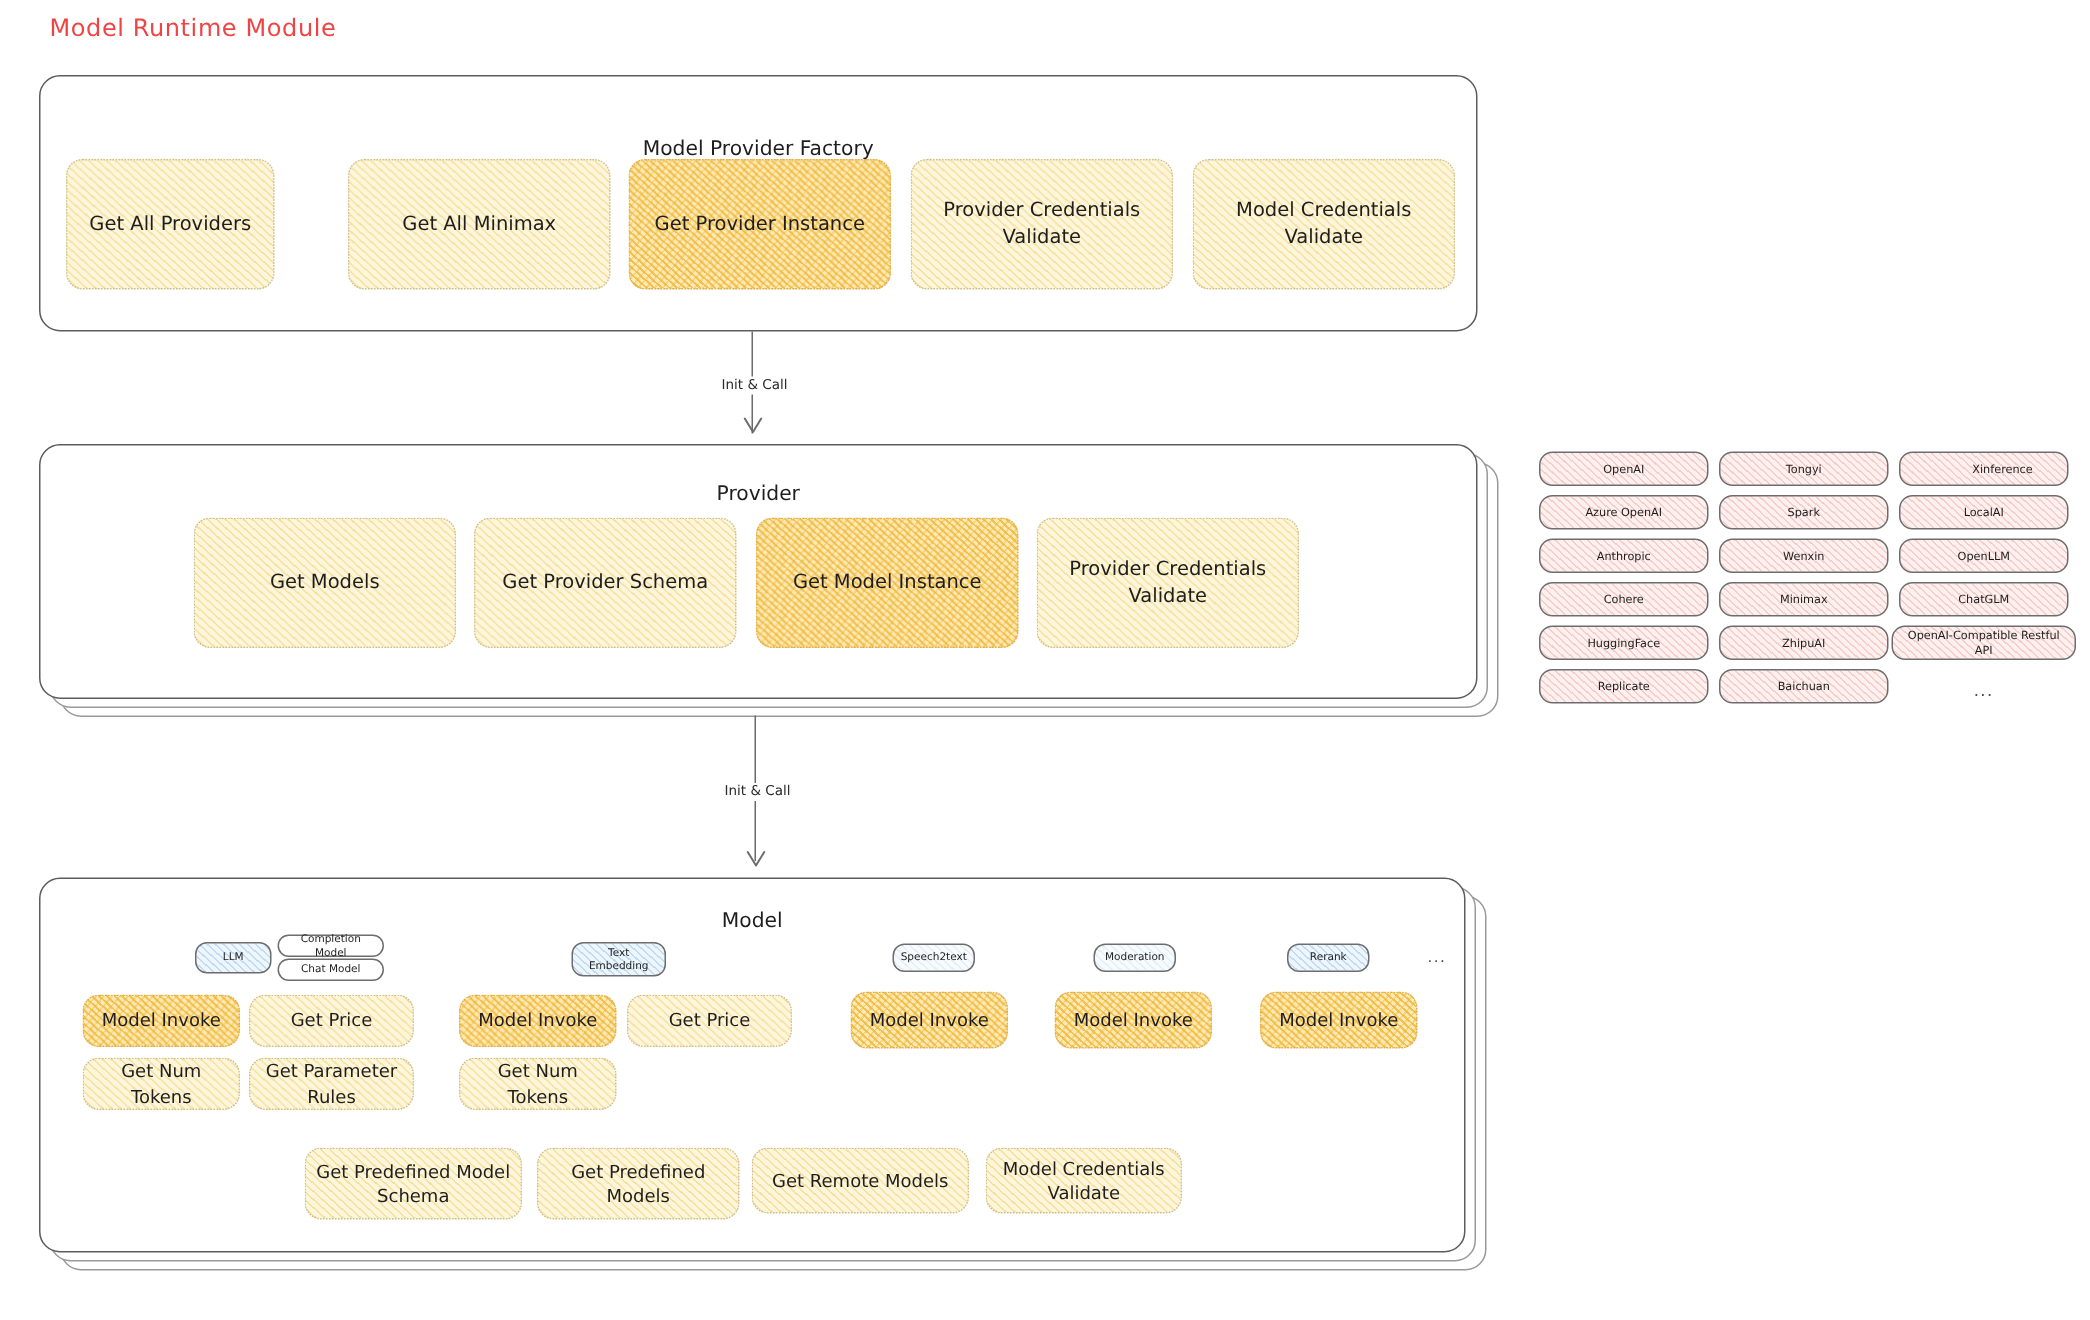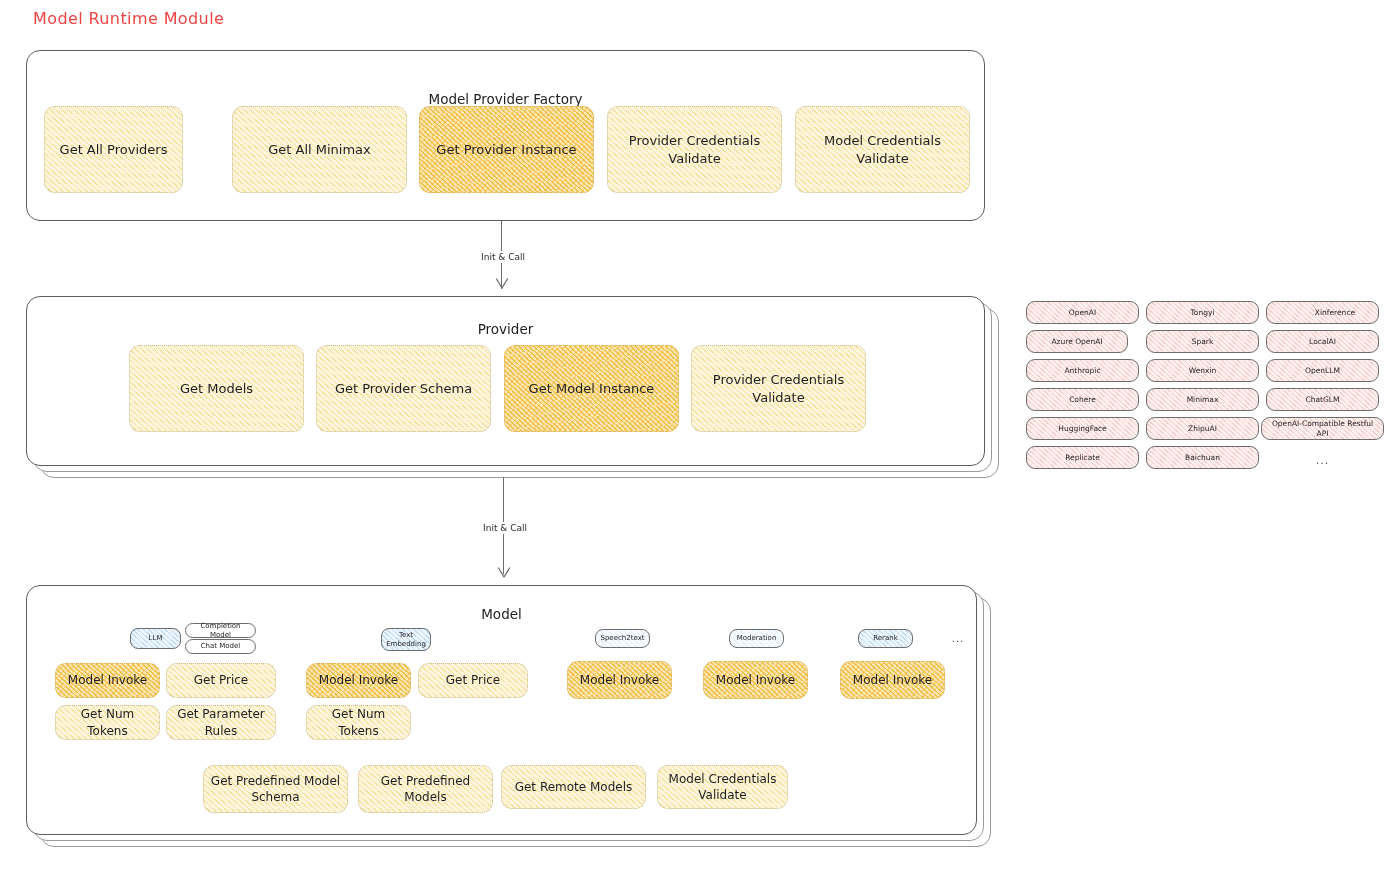--- a/index.html
+++ b/index.html
@@ -218,21 +218,21 @@
   <div class="abs node fill-strong node-text-13" style="left:504px; top:345px; width:175px; height:87px;">
     <span>Get Model Instance</span>
   </div>
   <div class="abs node fill-light node-text-13" style="left:691px; top:345px; width:175px; height:87px;">
     <span>Provider Credentials Validate</span>
   </div>
 
   <div class="abs chip fill-pink" style="left:1026px; top:301px; width:113px; height:23px;">
     <span>OpenAI</span>
     </div>
-  <div class="abs chip fill-pink" style="left:1026px; top:330px; width:102px; height:23px;">
+  <div class="abs chip fill-pink" style="left:1026px; top:330px; width:113px; height:23px;">
     <span>Azure OpenAI</span>
     </div>
   <div class="abs chip fill-pink" style="left:1026px; top:359px; width:113px; height:23px;">
     <span>Anthropic</span>
     </div>
   <div class="abs chip fill-pink" style="left:1026px; top:388px; width:113px; height:23px;">
     <span>Cohere</span>
     </div>
   <div class="abs chip fill-pink" style="left:1026px; top:417px; width:113px; height:23px;">
     <span>HuggingFace</span>
@@ -305,21 +305,21 @@
   <div class="abs node fill-light node-text-12" style="left:166px; top:663px; width:110px; height:35px;">
     <span>Get Price</span>
     </div>
   <div class="abs node fill-light node-text-12" style="left:55px; top:705px; width:105px; height:35px;">
     <span>Get Num Tokens</span>
     </div>
   <div class="abs node fill-light node-text-12" style="left:166px; top:705px; width:110px; height:35px;">
     <span>Get Parameter Rules</span>
     </div>
 
-  <div class="abs badge fill-blue" style="left:381px; top:628px; width:50px; height:23px;">
+  <div class="abs badge fill-blue" style="left:381px; top:628px; width:63px; height:23px;">
     <span>Text Embedding</span>
     </div>
 
   <div class="abs node fill-strong node-text-12" style="left:306px; top:663px; width:105px; height:35px;">
     <span>Model Invoke</span>
     </div>
   <div class="abs node fill-light node-text-12" style="left:418px; top:663px; width:110px; height:35px;">
     <span>Get Price</span>
     </div>
   <div class="abs node fill-light node-text-12" style="left:306px; top:705px; width:105px; height:35px;">

